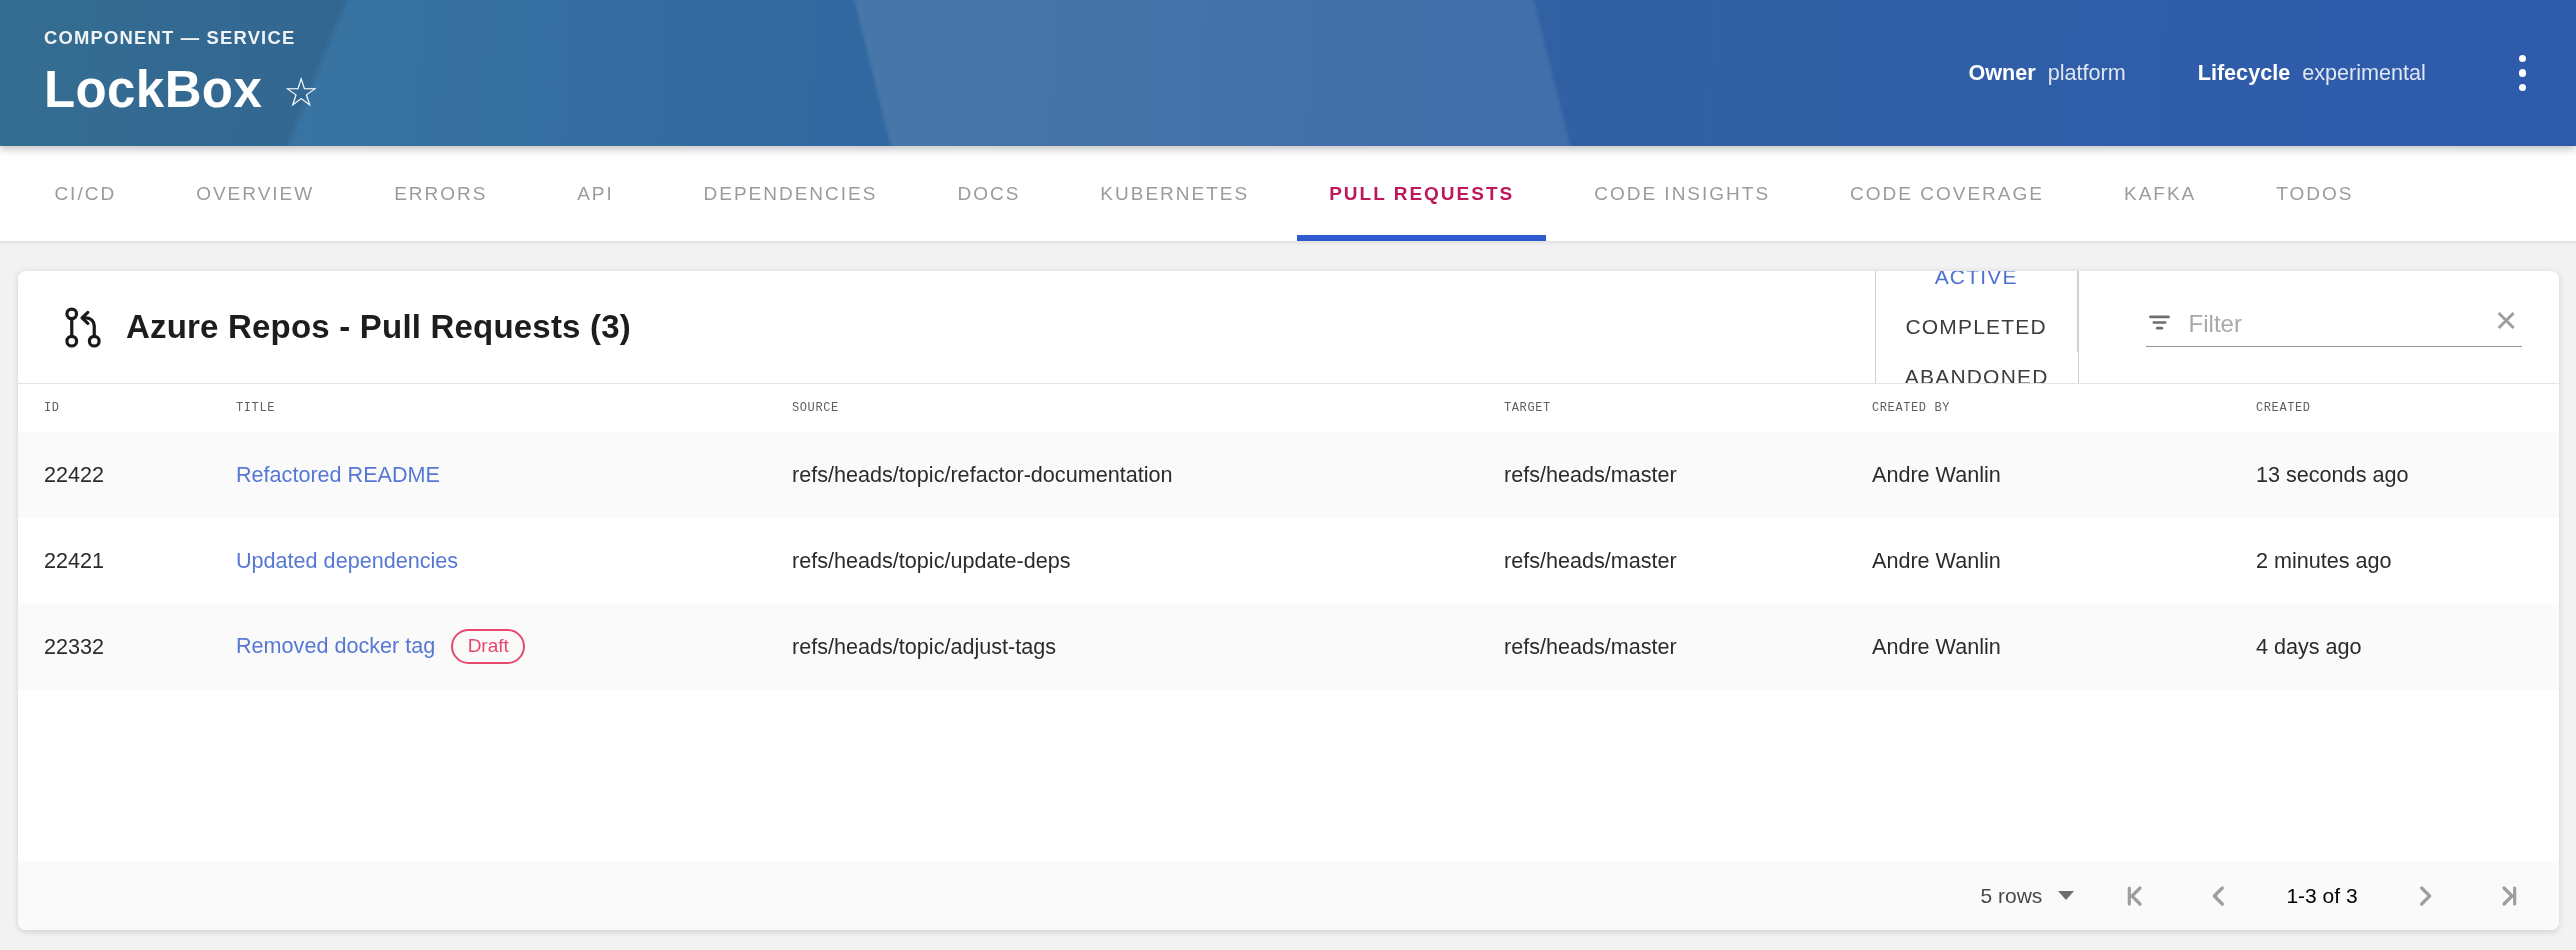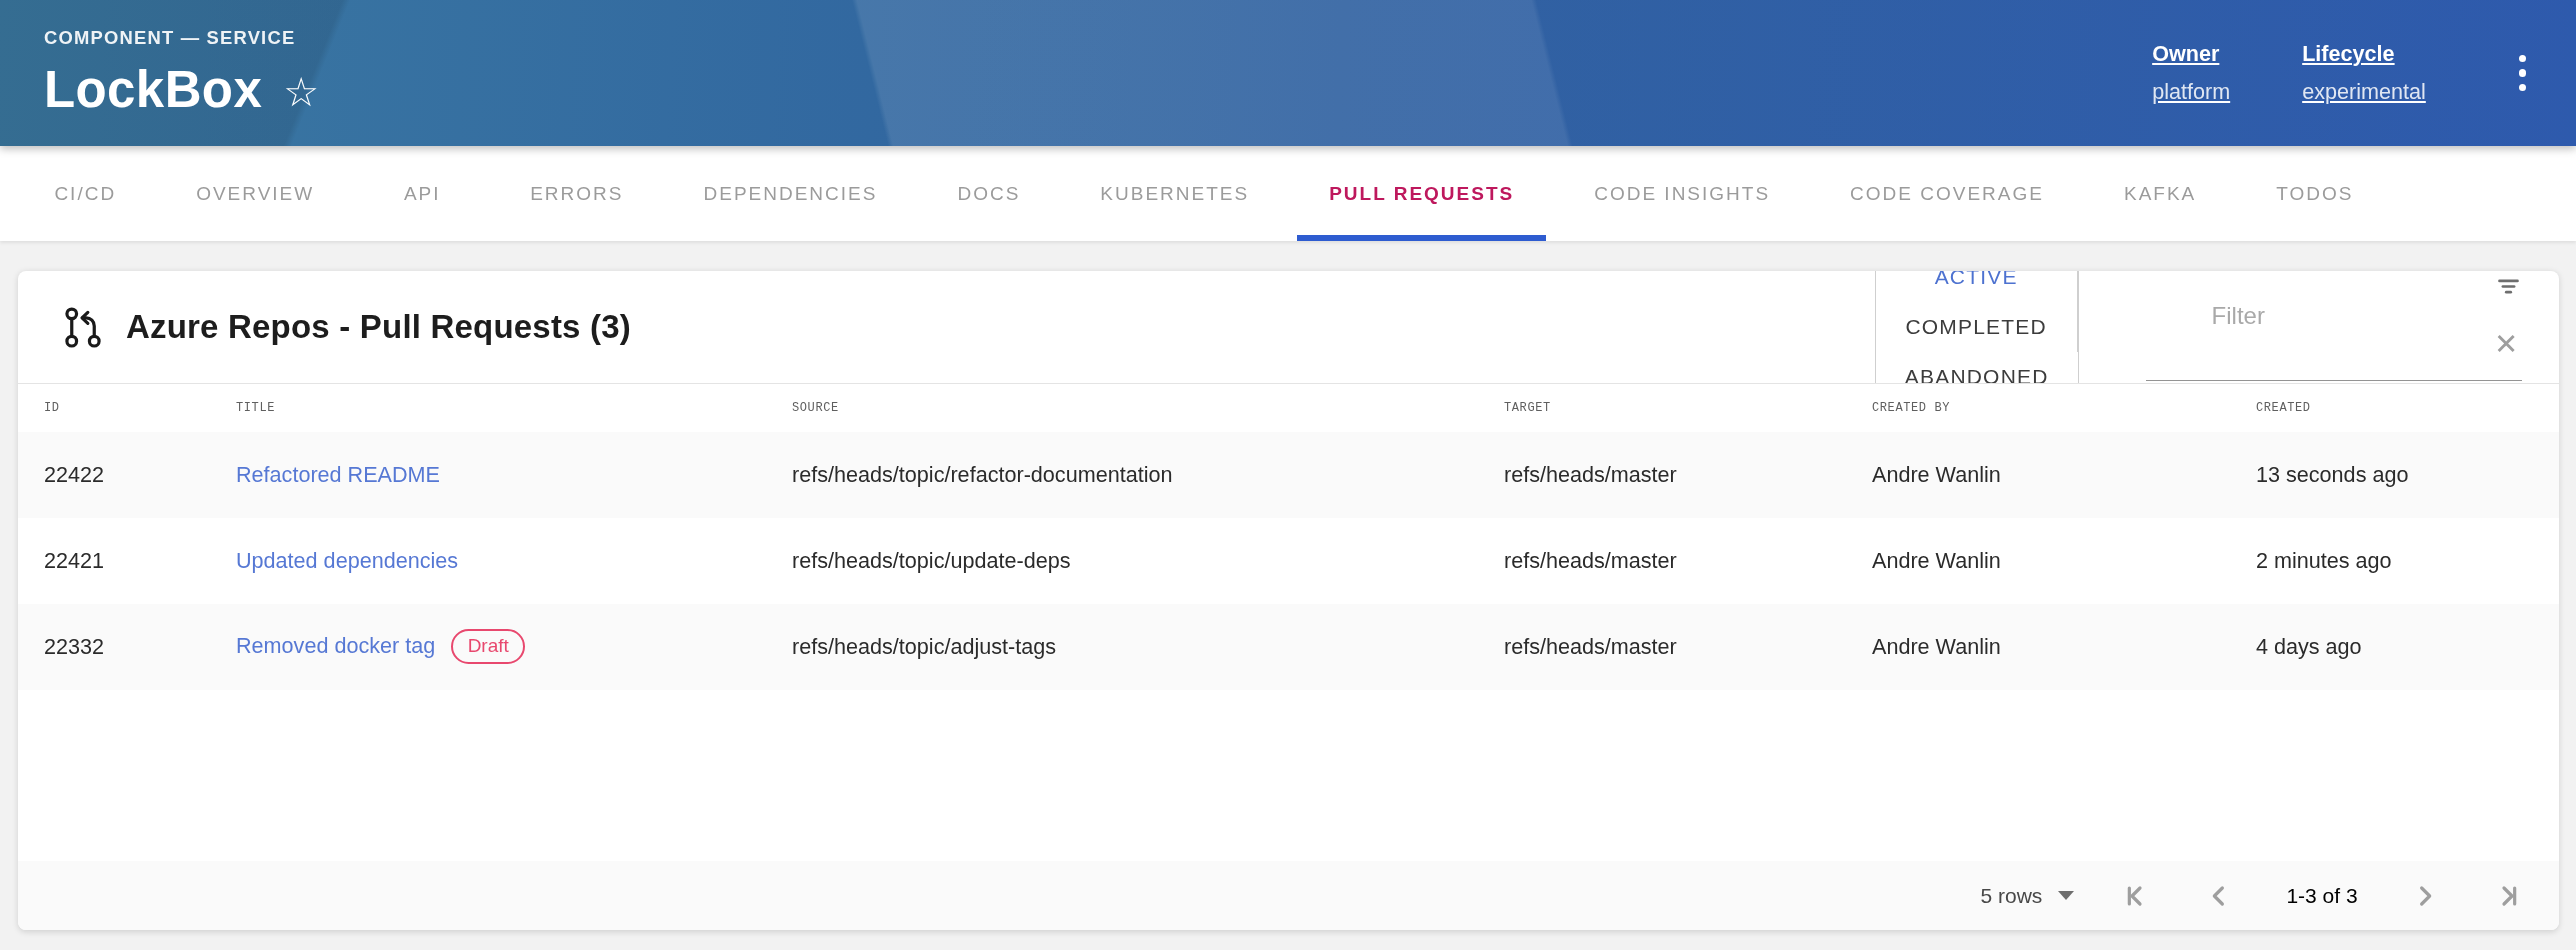--- a/index.html
+++ b/index.html
@@ -27,21 +27,21 @@
   }
   .header-left { display:flex; flex-direction:column; gap:11.2px; }
   .eyebrow {
     font-size:18.4px; font-weight:700; letter-spacing:1.2px;
     color:rgba(255,255,255,0.92);
   }
   .title-row { display:flex; align-items:center; gap:21px; }
   .page-title { font-size:51px; font-weight:700; letter-spacing:0.4px; }
   .star { font-size:40px; line-height:1; color:#fff; cursor:pointer; padding-top:4.8px; }
   .header-right { display:flex; align-items:center; gap:72px; }
-  .meta-block { display:flex; flex-direction:column; gap:12px;text-decoration:underline; }
+  .meta-block { display:flex; flex-direction:row; gap:12px; }
   .meta-label { font-size:21.6px; font-weight:700; color:#ffffff; }
   .meta-value { font-size:21.6px; color:rgba(255,255,255,0.85); }
   .kebab { display:flex; flex-direction:column; gap:7.2px; padding:11.2px 13px; cursor:pointer; margin-left:8px; }
   .kebab i { width:7.2px; height:7.2px; border-radius:50%; background:#fff; display:block; }
 
   
   .tabbar {
     height:95px; flex:none; background:#ffffff;
     display:flex; align-items:stretch; padding-left:14.4px;
     box-shadow:0 1.6px 3.2px rgba(0,0,0,0.08);
@@ -77,21 +77,21 @@
 
   .btn-group { display:flex; border:1.6px solid #cfcfcf; border-radius:7.2px; overflow:hidden; background:#fff;flex-direction:column; }
   .seg-btn {
     height:50px; padding:0 29px; display:flex; align-items:center; justify-content:center;
     background:#fff; border:none; border-right:1.6px solid #cfcfcf; cursor:pointer;
     font-family:inherit; font-size:21px; font-weight:500; letter-spacing:1.2px; color:#3c3c3c;
   }
   .seg-btn:last-child { border-right:none; }
   .seg-btn.selected { color:#4d72d0; }
 
-  .filter-box { display:flex; align-items:flex-end; gap:0; border-bottom:1.6px solid #949494; padding-bottom:20px; width:376px;flex-direction:column; }
+  .filter-box { display:flex; align-items:flex-end; gap:16px; border-bottom:1.6px solid #949494; padding-bottom:8px; width:376px; }
   .filter-glyph { width:27px; height:27px; flex:none; margin-bottom:1.6px; }
   .filter-input {
     border:none; outline:none; flex:1; font-family:inherit;
     font-size:24px; color:#333; background:transparent; min-width:0;
   }
   .filter-input::placeholder { color:#a9a9a9; }
   .filter-clear { font-size:29px; color:#9e9e9e; cursor:pointer; line-height:1; padding:0 3.2px 1.6px 0; }
 
   
   table { border-collapse:collapse; table-layout:fixed; width:100%; }
@@ -159,22 +159,22 @@
           <i></i>
           <i></i>
           <i></i>
         </div>
     </div>
   </div>
 
   <div class="tabbar">
     <div class="tab">CI/CD</div>
     <div class="tab">OVERVIEW</div>
+    <div class="tab">ERRORS</div>
     <div class="tab">API</div>
-    <div class="tab">ERRORS</div>
     <div class="tab">DEPENDENCIES</div>
     <div class="tab">DOCS</div>
     <div class="tab">KUBERNETES</div>
     <div class="tab active">PULL REQUESTS</div>
     <div class="tab">CODE INSIGHTS</div>
     <div class="tab">CODE COVERAGE</div>
     <div class="tab">KAFKA</div>
     <div class="tab">TODOS</div>
   </div>
 

